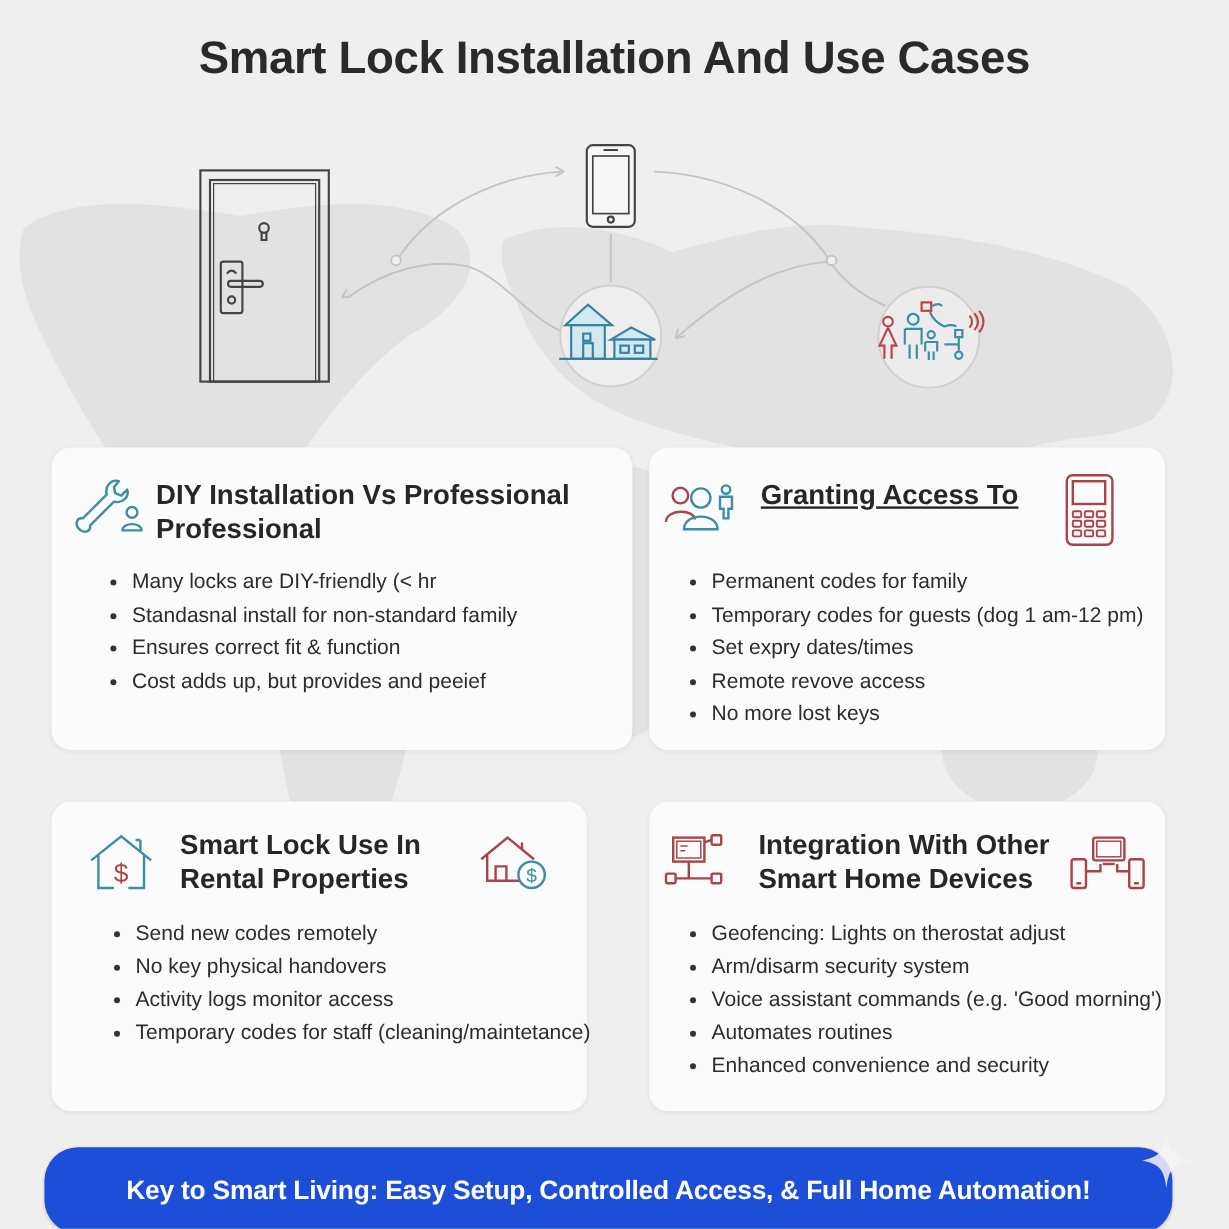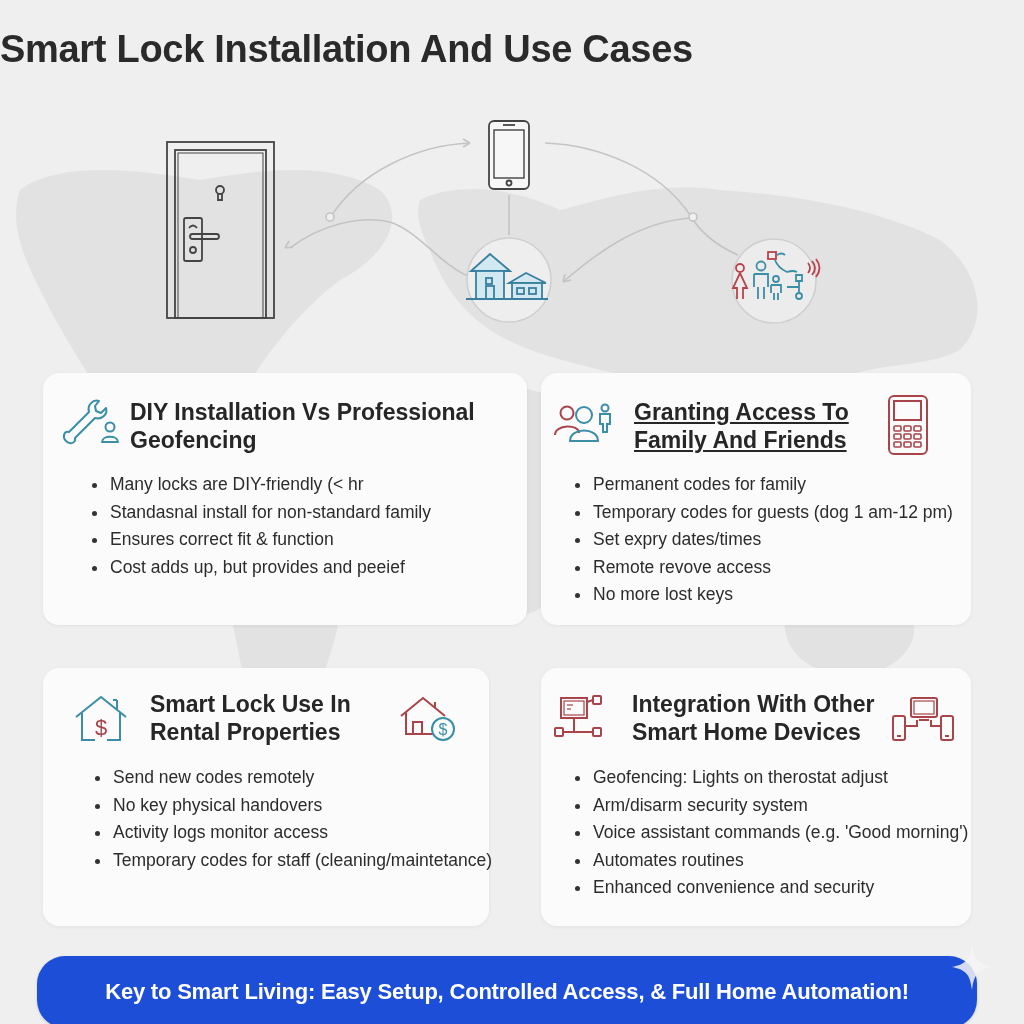--- a/index.html
+++ b/index.html
@@ -9,21 +9,21 @@
     font-family: "Liberation Sans", sans-serif;
     color: #262626;
     position: relative;
   }
   .map-bg {
     position: absolute; left: 0; top: 100px; width: 1024px; height: 860px;
     z-index: 0;
   }
   .title {
     position: absolute; left: 0; top: 28px; width: 1024px;
-    text-align: left; font-size: 38px; font-weight: bold; color: #2a2a2a;
+    text-align: center; font-size: 38px; font-weight: bold; color: #2a2a2a;
     letter-spacing: -0.3px; z-index: 2;
   }
   .hero { position: absolute; left: 0; top: 100px; width: 1024px; height: 260px; z-index: 1; }
   .card {
     position: absolute; background: #fbfbfb; border-radius: 16px;
     box-shadow: 0 1px 4px rgba(0,0,0,0.06);
     z-index: 2;
   }
   .card-head { position: absolute; display: flex; align-items: center; }
   .card-title {
@@ -136,21 +136,21 @@
   <svg class="card-icon" style="left:18px; top:24px;" width="62" height="52" viewBox="0 0 62 52">
     <g fill="none" stroke="#3a8ea6" stroke-width="2" stroke-linejoin="round">
       <path d="M38,4 C32,2 26,8 28,15 L8,35 C3,34 1,40 5,44 C9,48 15,46 14,41 L34,21 C41,23 47,17 45,11 L40,16 L35,14 L34,9 Z"></path>
       <circle cx="49" cy="30" r="4.5"></circle>
       <path d="M41,45 C41,38 57,38 57,45 Z"></path>
     </g>
   </svg>
   <div class="card-head" style="left:87px; top:25px;">
     <div>
       <div class="card-title">DIY Installation Vs Professional</div>
-      <div class="card-title">Geofencing</div>
+      <div class="card-title">Professional</div>
     </div>
   </div>
   <ul class="bullets" style="left:45px; top:98px;">
     <li>Many locks are DIY-friendly (&lt; hr</li>
     <li>Standasnal install for non-standard family</li>
     <li>Ensures correct fit &amp; function</li>
     <li>Cost adds up, but provides and peeief</li>
   </ul>
 </div>
 
@@ -161,21 +161,20 @@
       <path d="M3,35 C3,24 27,24 27,33" stroke="#a8444a"></path>
       <circle cx="32" cy="15" r="8" stroke="#3a8ea6"></circle>
       <path d="M18,41 C18,27 46,27 46,41 Z" stroke="#3a8ea6"></path>
       <circle cx="53" cy="8" r="3.5" stroke="#3a8ea6"></circle>
       <path d="M48,14 L58,14 L58,24 L55,24 L55,32 L51,32 L51,24 L48,24 Z" stroke="#3a8ea6"></path>
     </g>
   </svg>
   <div class="card-head" style="left:93px; top:25px;text-decoration:underline;">
     <div>
       <div class="card-title">Granting Access To</div>
-      <div class="card-title">Family And Friends</div>
     </div>
   </div>
   <svg class="card-icon" style="left:346px; top:21px;" width="42" height="62" viewBox="0 0 42 62">
     <g fill="none" stroke="#a8444a" stroke-width="2">
       <rect x="2" y="2" width="38" height="58" rx="5"></rect>
       <rect x="7" y="7" width="27" height="19"></rect>
       <g stroke-width="1.6">
         <rect x="7" y="32" width="7" height="5" rx="1"></rect>
           <rect x="17" y="32" width="7" height="5" rx="1"></rect>
           <rect x="27" y="32" width="7" height="5" rx="1"></rect>

